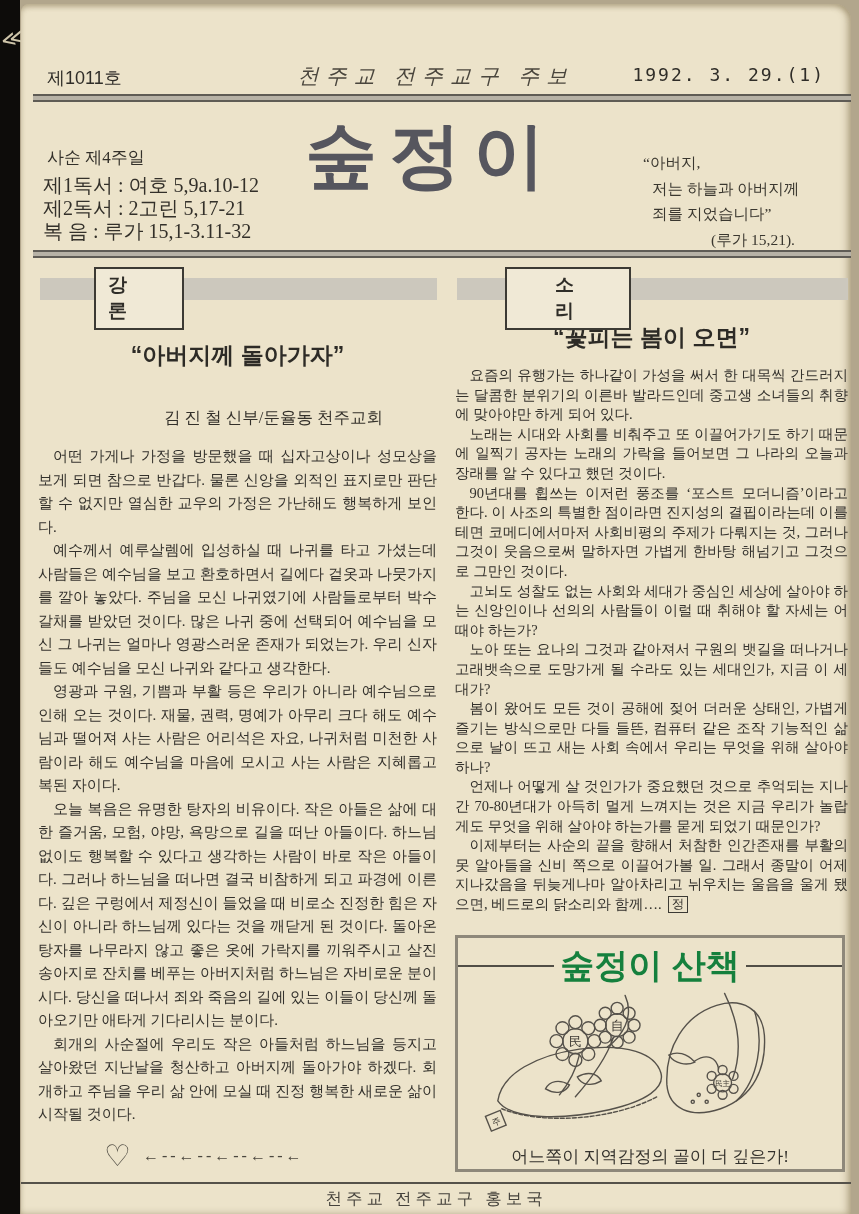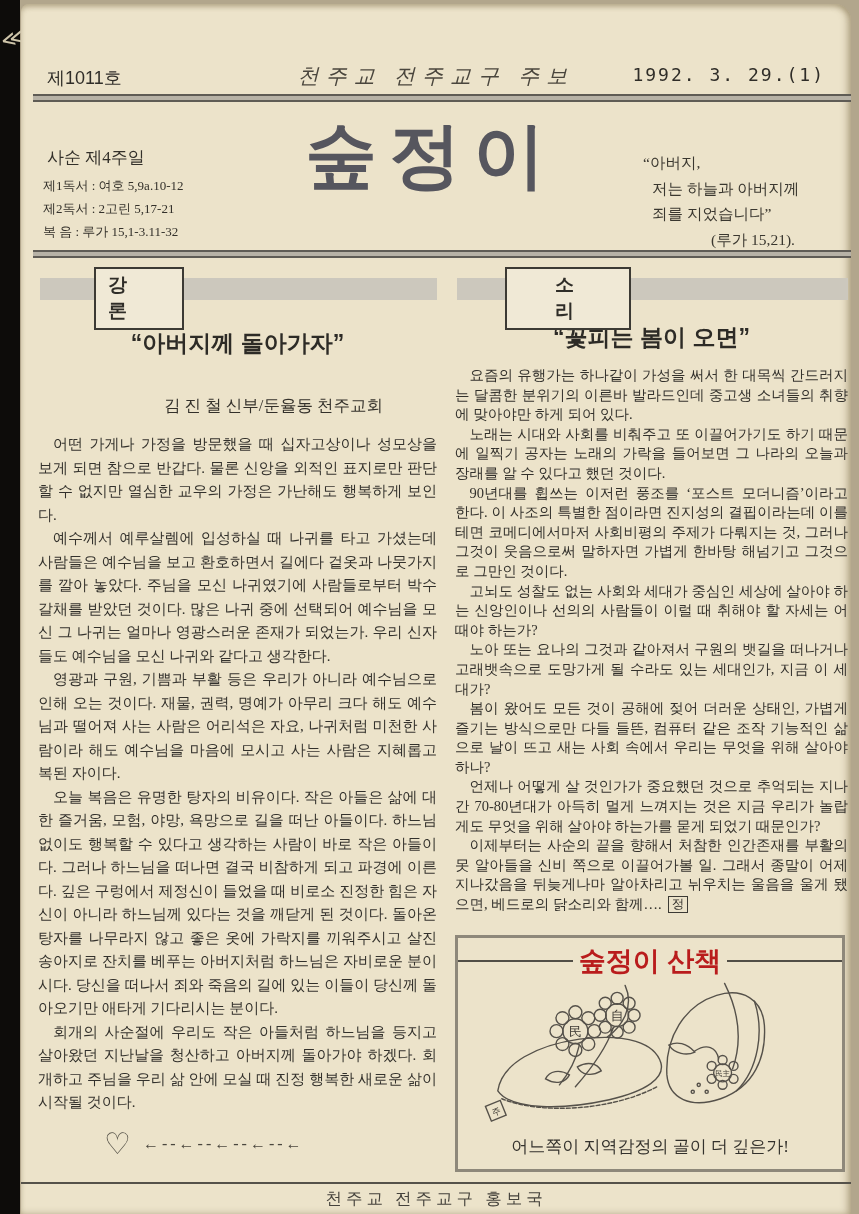--- a/index.html
+++ b/index.html
@@ -16,21 +16,21 @@
   .bulletin-name{position:absolute;left:0;top:58px;width:100%;text-align:center;font-size:21px;
                  letter-spacing:7px;color:#4a463d;font-style:italic;}
   .page-date{position:absolute;right:26px;top:60px;font-size:18px;letter-spacing:2px;color:#2f2d28;
              font-family:"DejaVu Sans Mono",monospace;}
   .thick-rule{position:absolute;left:12px;width:818px;height:4px;background:#b7b2a6;
               border-top:2px solid #5f5c55;border-bottom:2px solid #5f5c55;}
   .rule-1{top:90px;} .rule-2{top:246px;}
 
   
   .season{position:absolute;left:26px;top:142px;font-size:17px;color:#33302a;}
-  .readings{position:absolute;left:22px;top:170px;font-size:13px;line-height:23px;color:#33302a;}
+  .readings{position:absolute;left:22px;top:170px;font-size:20px;line-height:23px;color:#33302a;}
   .masthead-title{position:absolute;left:210px;top:104px;width:400px;text-align:center;
                   font-size:72px;font-weight:900;letter-spacing:12px;color:#56565e;
                   font-family:"DejaVu Sans",sans-serif;}
   .gospel-quote{position:absolute;left:622px;top:146px;width:210px;font-size:15.5px;line-height:25.5px;color:#3a372f;}
   .gospel-quote .q2,.gospel-quote .q3{margin-left:9px;}
   .gospel-quote .qref{margin-left:68px;}
 
   
   .col{position:absolute;top:262px;}
   .col-left{left:17px;width:399px;}
@@ -40,21 +40,21 @@
   .section-bar{position:absolute;left:2px;right:0;top:12px;height:22px;background:#ccc8bd;}
   .section-box{position:absolute;top:1px;background:#f0e9d6;border:2px solid #3c3a34;
                padding:3px 10px 4px 22px;font-size:19px;font-weight:bold;color:#2f2d28;
                font-family:"Liberation Sans",sans-serif;}
   .col-left .section-box{left:56px;padding-left:12px;}
   .col-right .section-box{left:50px;padding-left:48px;}
   .section-box span{letter-spacing:26px;margin-right:-26px;}
 
   .article-title{text-align:center;font-weight:bold;color:#2d2b26;font-size:23px;
                  font-family:"Liberation Sans",sans-serif;}
-  .col-left .article-title{margin-top:22px;}
+  .col-left .article-title{margin-top:34px;}
   .col-right .article-title{margin-top:16px;}
   .byline{margin-top:36px;text-align:center;padding-left:72px;font-size:16.5px;color:#33302a;}
 
   .body-text{color:#33312c;}
   .col-left .body-text{margin-top:16px;}
   .col-right .body-text{margin-top:13px;}
   .body-text p{margin:0;text-indent:1em;text-align:justify;}
   .col-left .body-text p{font-size:15px;line-height:23.5px;}
   .col-right .body-text p{font-size:14.5px;line-height:19.6px;}
   .author-seal{display:inline-block;border:1.5px solid #3c3a34;padding:0 3px;margin-left:6px;
@@ -62,21 +62,21 @@
 
   .heart-row{margin-top:14px;display:flex;align-items:center;gap:12px;padding-left:66px;color:#4b473e;}
   .heart-glyph{font-size:30px;line-height:30px;color:#5a564c;}
   .arrow-chain{font-size:16px;letter-spacing:3px;white-space:nowrap;}
 
   
   .cartoon-box{position:absolute;left:434px;top:931px;width:384px;height:231px;background:#ece3ca;
                border:3px solid #8e887a;}
   .cartoon-title-row{display:flex;align-items:center;margin-top:5px;}
   .cartoon-title-row .tline{flex:1;height:2px;background:#514e46;}
-  .cartoon-title{padding:0 6px;font-size:27px;font-weight:bold;color:#b91c1c;
+  .cartoon-title{padding:0 6px;font-size:34px;font-weight:bold;color:#15803d;
                  font-family:"Liberation Sans",sans-serif;text-align:center;}
   .cartoon-caption{text-align:center;font-size:17px;color:#33312c;margin-top:0;}
 
   
   .footer-rule{position:absolute;left:0;top:1178px;width:830px;height:2px;background:#55524a;}
   .footer-text{position:absolute;left:0;top:1184px;width:100%;text-align:center;font-size:16.5px;
                letter-spacing:4px;color:#45423c;}
 
   svg .ink{stroke:#55514a;stroke-width:1.4;fill:none;stroke-linecap:round;}
   svg text{fill:#3c3933;font-family:"Liberation Serif",serif;}

